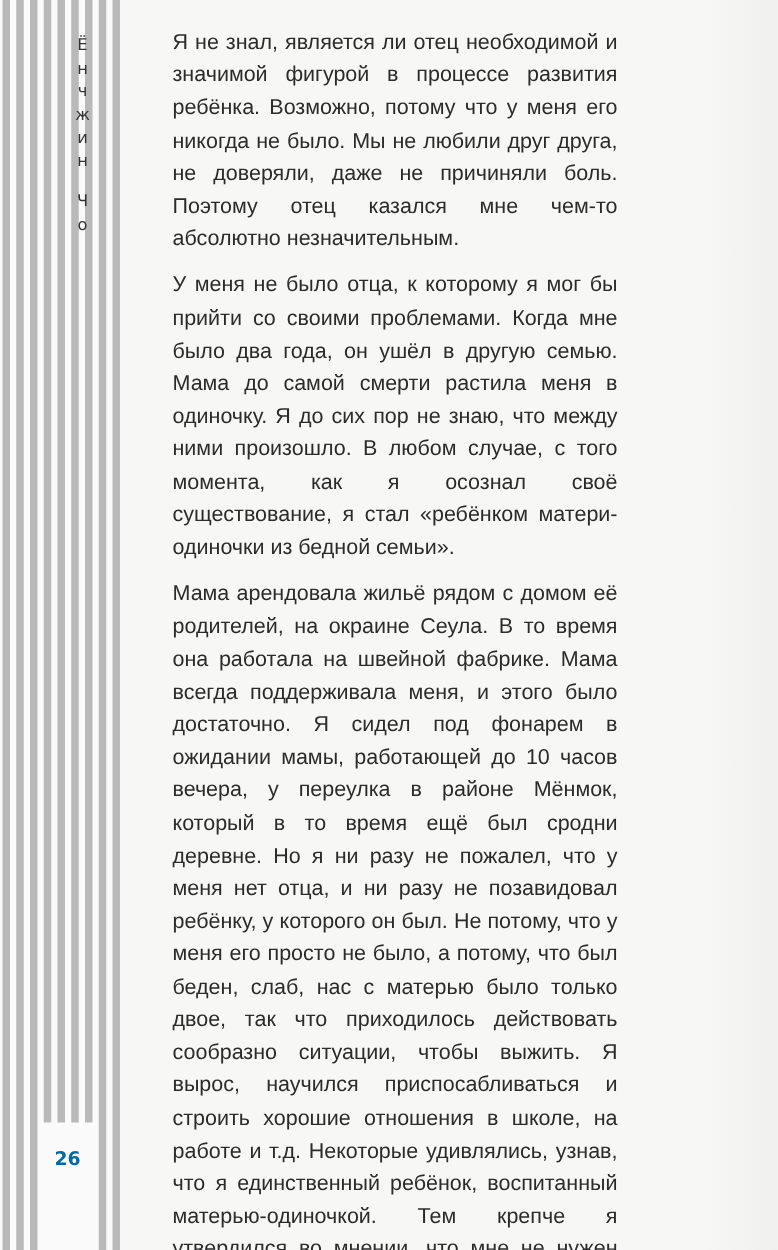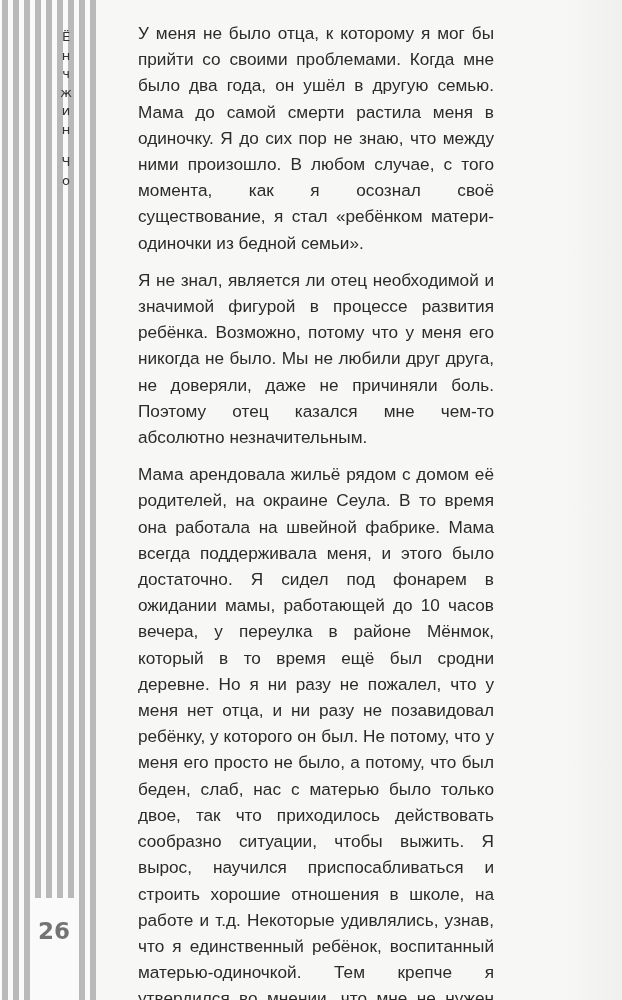--- a/index.html
+++ b/index.html
@@ -2,21 +2,21 @@
 <html><head>
 <meta charset="utf-8">
 <style>
   html, body { margin:0; padding:0; }
   body { width:622px; height:1000px; background:#f7f7f6; position:relative; overflow:hidden; font-family:"Liberation Sans", sans-serif; }
   .stripes { position:absolute; left:0; top:0; width:96px; height:1000px; background:#fafafa; }
   .stripe { position:absolute; top:0; width:6px; height:1000px; background:#b9b9b9; }
   .author { position:absolute; left:56px; top:28px; width:20px; display:flex; flex-direction:column; align-items:center; font-family:"DejaVu Sans", sans-serif; font-size:13px; line-height:18.5px; color:#333; }
   .author span { display:block; }
   .author .gap { height:14px; }
-  .page-num { position:absolute; left:33px; top:918px; width:42px; text-align:center; font-family:"DejaVu Sans", sans-serif; font-weight:bold; font-size:23px; color:#737373; }
+  .page-num { position:absolute; left:33px; top:918px; width:42px; text-align:center; font-family:"DejaVu Sans", sans-serif; font-weight:bold; font-size:15px; color:#0369a1; }
   .text { position:absolute; left:138px; top:20px; width:356px; color:#2b2b2b; font-size:17.2px; line-height:26.2px; text-align:justify; }
   .text p { margin:0 0 11px 0; }
   .ghost { position:absolute; right:0; top:0; width:60px; height:1000px; background:linear-gradient(to right, rgba(247,247,246,0), rgba(235,235,233,0.6)); }
 </style>
 </head>
 <body>
 
 <div class="stripes">
   <div class="stripe" style="left:2px"></div>
   <div class="stripe" style="left:13px"></div>
@@ -37,18 +37,18 @@
   <span>и</span>
   <span>н</span>
   <span class="gap"></span>
   <span>Ч</span>
   <span>о</span>
 </div>
 
 <div class="page-num">26</div>
 
 <div class="text">
+  <p>Я не знал, является ли отец необходимой и значимой фигурой в процессе развития ребёнка. Возможно, потому что у меня его никогда не было. Мы не любили друг друга, не доверяли, даже не причиняли боль. Поэтому отец казался мне чем-то абсолютно незначительным.</p>
   <p>У меня не было отца, к которому я мог бы прийти со своими проблемами. Когда мне было два года, он ушёл в другую семью. Мама до самой смерти растила меня в одиночку. Я до сих пор не знаю, что между ними произошло. В любом случае, с того момента, как я осознал своё существование, я стал «ребёнком матери-одиночки из бедной семьи».</p>
-  <p>Я не знал, является ли отец необходимой и значимой фигурой в процессе развития ребёнка. Возможно, потому что у меня его никогда не было. Мы не любили друг друга, не доверяли, даже не причиняли боль. Поэтому отец казался мне чем-то абсолютно незначительным.</p>
   <p>Мама арендовала жильё рядом с домом её родителей, на окраине Сеула. В то время она работала на швейной фабрике. Мама всегда поддерживала меня, и этого было достаточно. Я сидел под фонарем в ожидании мамы, работающей до 10 часов вечера, у переулка в районе Мёнмок, который в то время ещё был сродни деревне. Но я ни разу не пожалел, что у меня нет отца, и ни разу не позавидовал ребёнку, у которого он был. Не потому, что у меня его просто не было, а потому, что был беден, слаб, нас с матерью было только двое, так что приходилось действовать сообразно ситуации, чтобы выжить. Я вырос, научился приспосабливаться и строить хорошие отношения в школе, на работе и т.д. Некоторые удивлялись, узнав, что я единственный ребёнок, воспитанный матерью-одиночкой. Тем крепче я утвердился во мнении, что мне не нужен отец.</p>
 </div>
 
 <div class="ghost"></div>
 
 </body></html>

